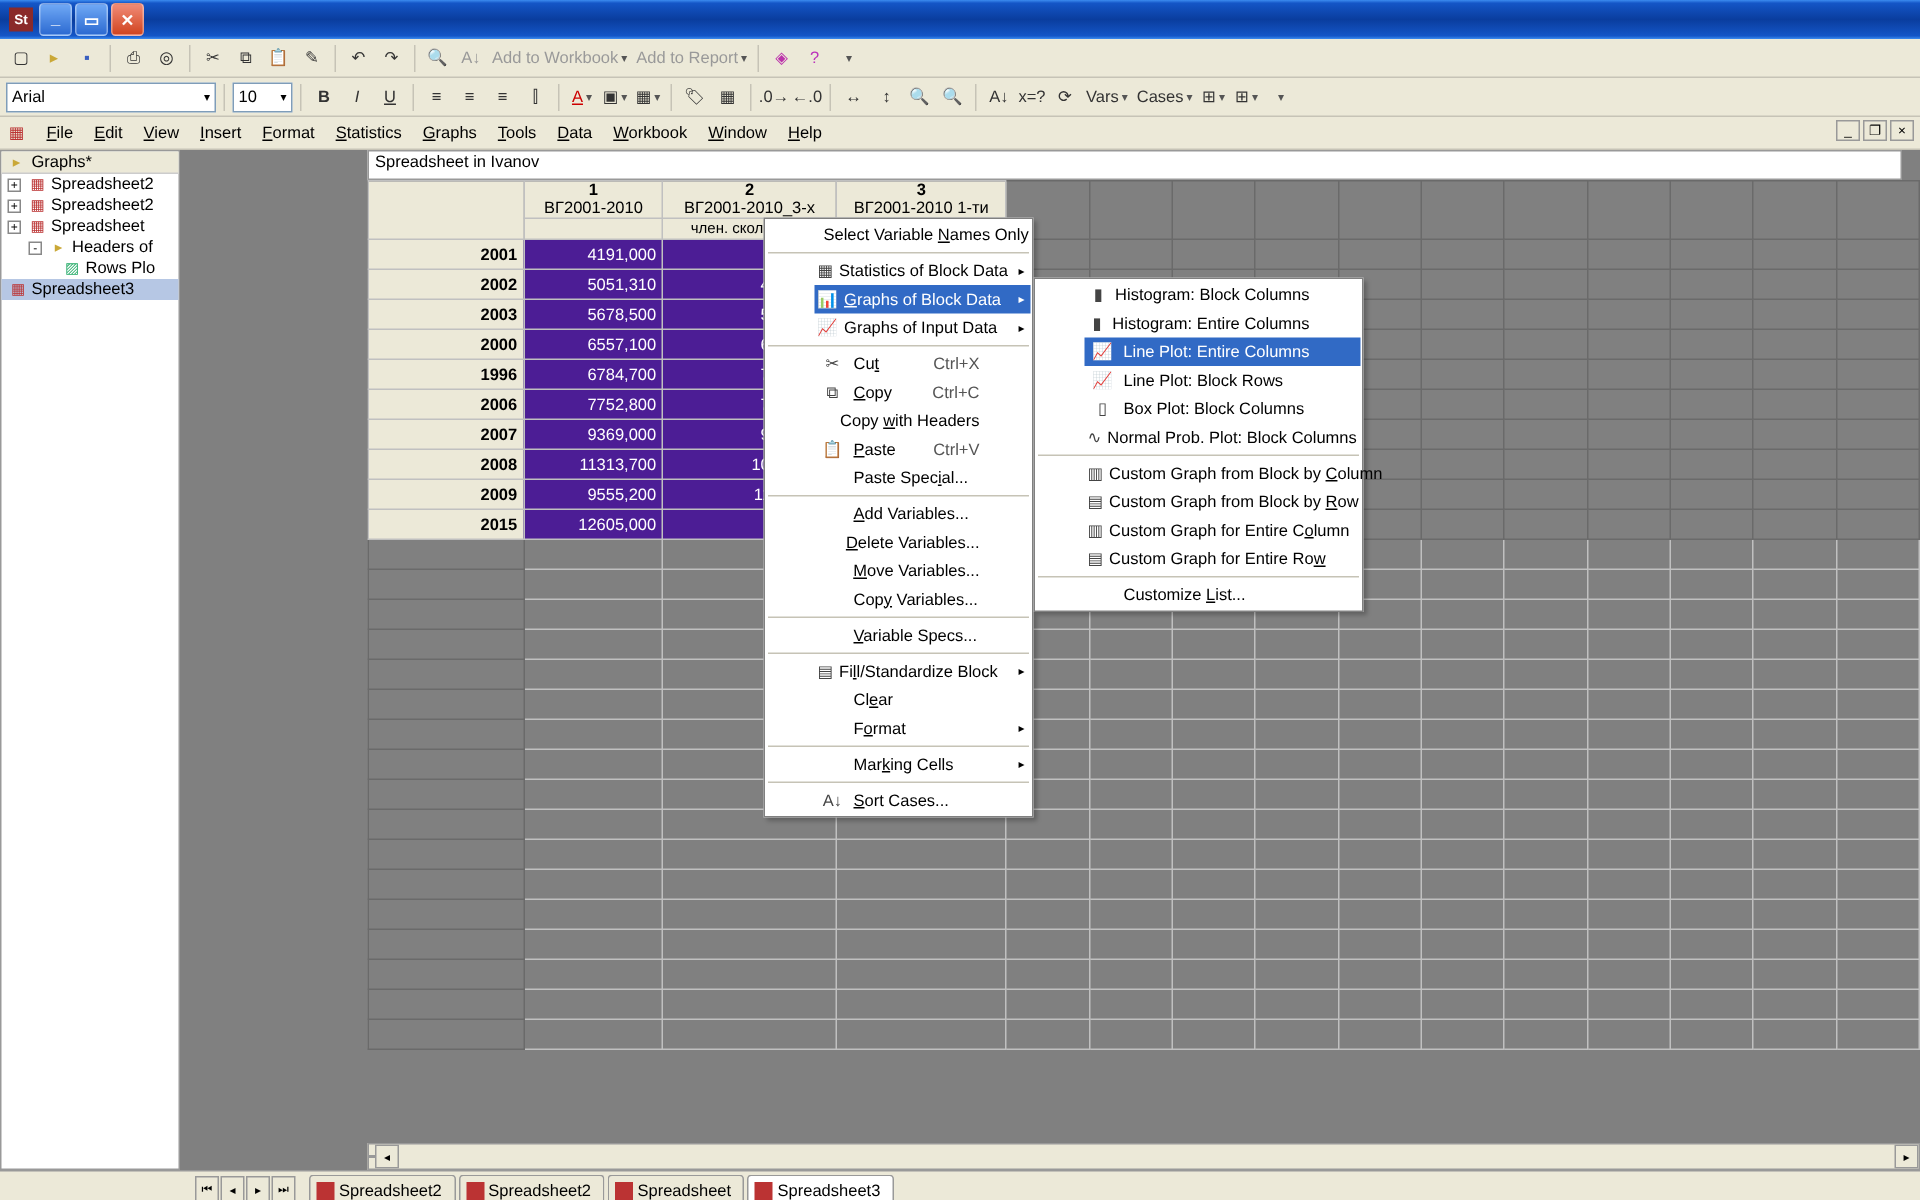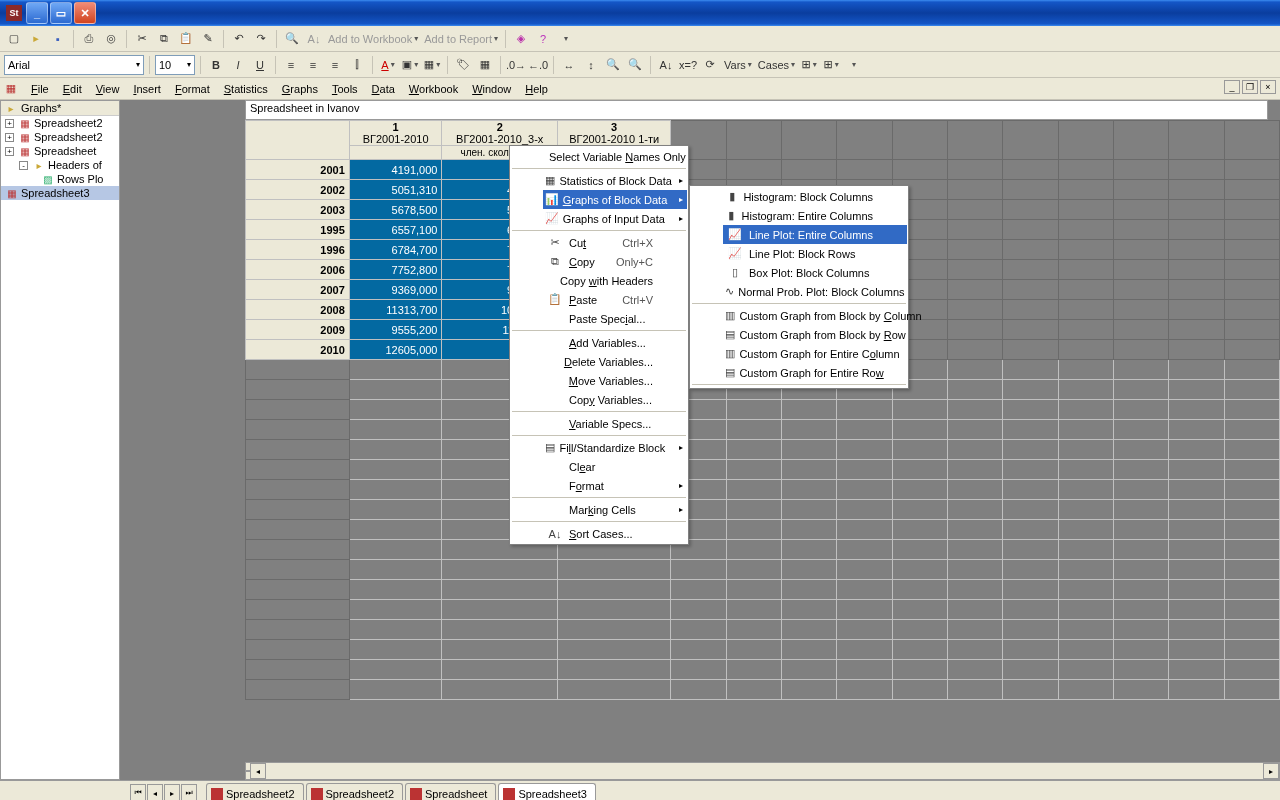--- a/index.html
+++ b/index.html
@@ -51,21 +51,21 @@
 .hscroll .arr { width:16px; height:16px; background:#ece9d8; border:1px solid #999; display:flex; align-items:center; justify-content:center; font-size:8px;}
 .vsep-grid { width:4px; background:#ece9d8; border:1px solid #999;}
 
 table.data { border-collapse: collapse; }
 table.data th, table.data td { border: 1px solid #c0c0c0; height:20px; padding:0 4px; }
 .corner { width:120px; background:#ece9d8; }
 .colhdr { background:#ece9d8; text-align:center; font-weight:normal; }
 .colhdr .cnum { font-weight:bold; }
 .rowhdr { width:120px; background:#ece9d8; text-align:right; font-weight:bold; }
 .cell { background:#fff; text-align:right; }
-.cell.sel { background:#0369a1; color:#fff; }
+.cell.sel { background:#4c1d95; color:#fff; }
 .emptycol { width:66px; background:#808080; border-color:#6a6a6a !important;}
 .emptyrow td, .emptyrow th { background:#808080; border-color:#6a6a6a;}
 
 
 .ctxmenu { position:absolute; background:#fff; border:1px solid #808080; box-shadow:2px 2px 3px rgba(0,0,0,.25); padding:1px;}
 .ctxmenu .row { display:flex; align-items:center; height:19px; padding:0 34px 0 2px; position:relative; white-space:nowrap;margin-left:32px;}
 .ctxmenu .row .icn { width:20px; display:flex; justify-content:center; color:#444;}
 .ctxmenu .row .lbl { flex:1; padding-left:4px;}
 .ctxmenu .row .sc { color:#555; padding-left:20px;}
 .ctxmenu .row .arr { position:absolute; right:4px; font-size:8px;}
@@ -310,21 +310,21 @@
               <td class="emptycol"></td>
               <td class="emptycol"></td>
               <td class="emptycol"></td>
               <td class="emptycol"></td>
               <td class="emptycol"></td>
               <td class="emptycol"></td>
             </tr>
           </tbody>
           <tbody>
             <tr>
-              <th class="rowhdr">1995</th>
+              <th class="rowhdr">2000</th>
               <td class="cell sel">6557,100</td>
               <td class="cell sel">6340,100</td>
               <td class="cell "></td>
               <td class="emptycol"></td>
               <td class="emptycol"></td>
               <td class="emptycol"></td>
               <td class="emptycol"></td>
               <td class="emptycol"></td>
               <td class="emptycol"></td>
               <td class="emptycol"></td>
@@ -424,21 +424,21 @@
               <td class="emptycol"></td>
               <td class="emptycol"></td>
               <td class="emptycol"></td>
               <td class="emptycol"></td>
               <td class="emptycol"></td>
               <td class="emptycol"></td>
             </tr>
           </tbody>
           <tbody>
             <tr>
-              <th class="rowhdr">2010</th>
+              <th class="rowhdr">2015</th>
               <td class="cell sel">12605,000</td>
               <td class="cell sel"></td>
               <td class="cell "></td>
               <td class="emptycol"></td>
               <td class="emptycol"></td>
               <td class="emptycol"></td>
               <td class="emptycol"></td>
               <td class="emptycol"></td>
               <td class="emptycol"></td>
               <td class="emptycol"></td>
@@ -803,21 +803,21 @@
         </div>
       <div class="msep"></div>
       <div class="row">
           <span class="icn">✂</span>
           <span class="lbl">Cu<u>t</u></span>
           <span class="sc">Ctrl+X</span>
         </div>
       <div class="row">
           <span class="icn">⧉</span>
           <span class="lbl"><u>C</u>opy</span>
-          <span class="sc">Only+C</span>
+          <span class="sc">Ctrl+C</span>
         </div>
       <div class="row">
           <span class="icn"></span>
           <span class="lbl">Copy <u>w</u>ith Headers</span>
         </div>
       <div class="row">
           <span class="icn">📋</span>
           <span class="lbl"><u>P</u>aste</span>
           <span class="sc">Ctrl+V</span>
         </div>
@@ -911,20 +911,24 @@
         </div>
       <div class="row">
           <span class="icn">▥</span>
           <span class="lbl">Custom Graph for Entire C<u>o</u>lumn</span>
         </div>
       <div class="row">
           <span class="icn">▤</span>
           <span class="lbl">Custom Graph for Entire Ro<u>w</u></span>
         </div>
       <div class="msep"></div>
+      <div class="row">
+          <span class="icn"></span>
+          <span class="lbl">Customize <u>L</u>ist...</span>
+        </div>
     </div>
 
   </div>
 </div>
 
 <div class="tabs">
   <div class="navbtn">⏮</div>
   <div class="navbtn">◂</div>
   <div class="navbtn">▸</div>
   <div class="navbtn">⏭</div>

